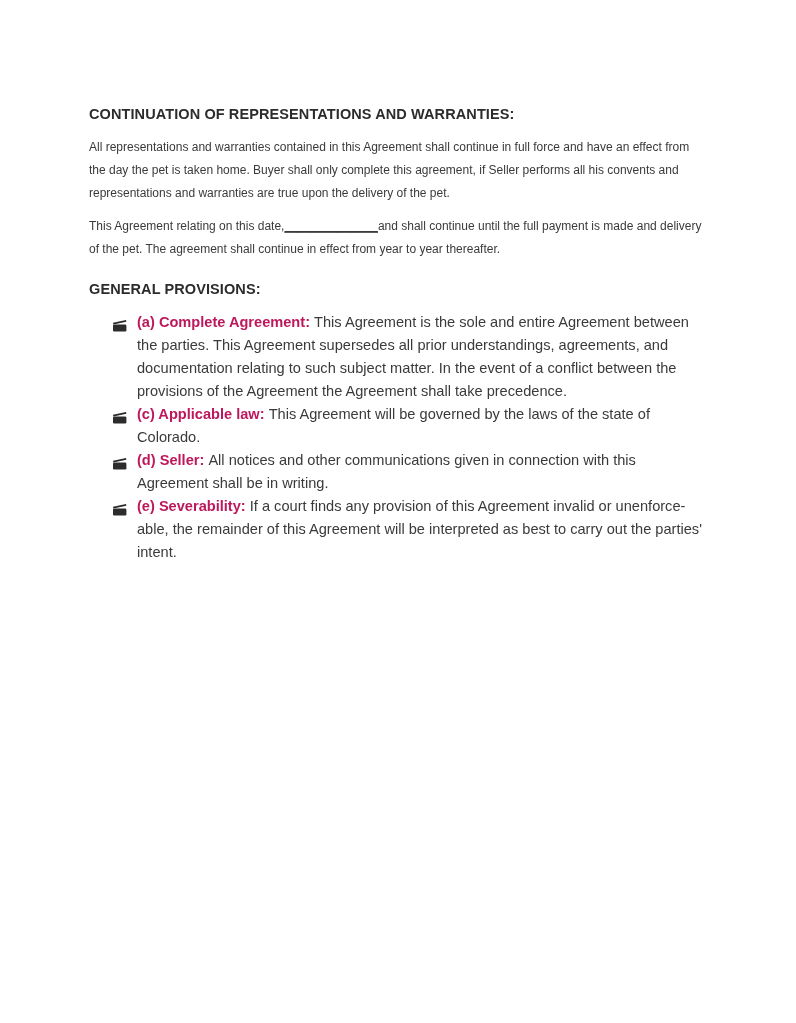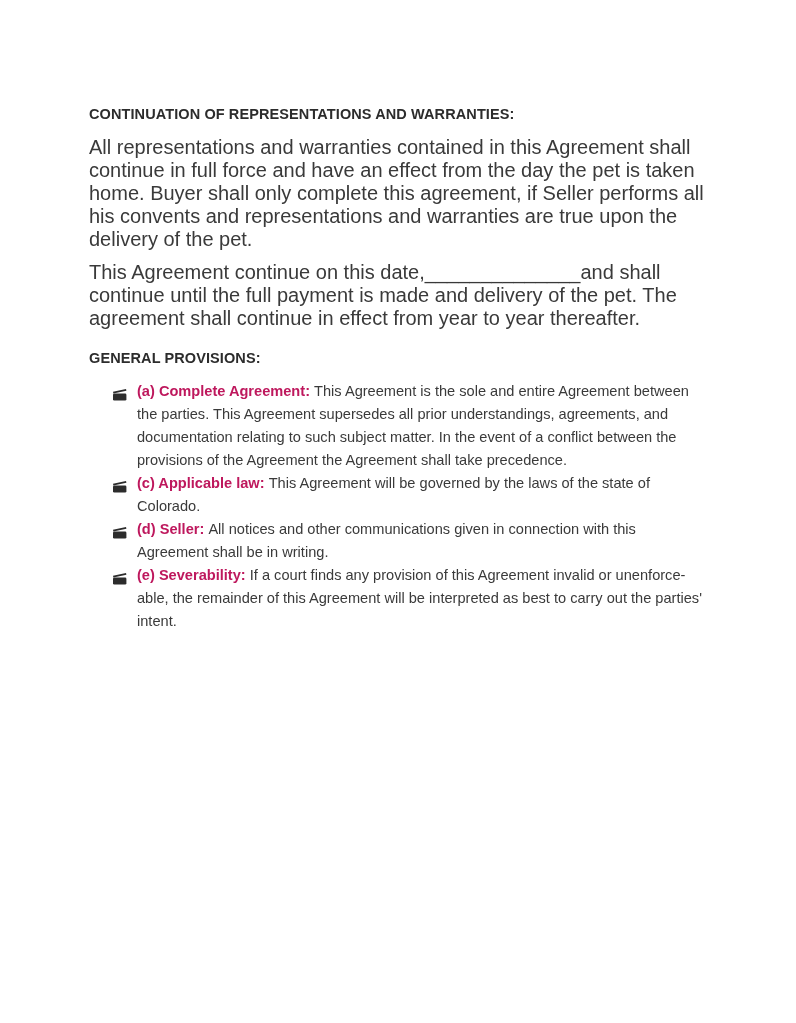--- a/index.html
+++ b/index.html
@@ -20,27 +20,27 @@
   }
   .section-heading {
     font-size: 14.5px;
     font-weight: 700;
     color: #2c2c2c;
     line-height: 23px;
     margin: 0;
     letter-spacing: 0.1px;
   }
   .para {
-    font-size: 20px;
+    font-size: 12px;
     line-height: 23px;
     margin: 10px 0 0 0;
   }
   .gap-lg { margin-top: 48px; }
   .gap-md { margin-top: 17px; }
-  .date-blank { letter-spacing: 0; }
+  .date-blank { letter-spacing: 0; text-decoration: underline; }
   ul.provisions {
     list-style: none;
     margin: 10px 0 0 24px;
     padding: 0;
     font-size: 14.6px;
     line-height: 23px;
   }
   ul.provisions li {
     position: relative;
     padding-left: 24px;
@@ -62,21 +62,21 @@
 </head>
 <body>
 
 <div class="page">
 
   <h2 class="section-heading">CONTINUATION OF REPRESENTATIONS AND WARRANTIES:</h2>
 
   <p class="para">All representations and warranties contained in this Agreement shall continue in full force and have an effect from the day the pet is taken home. Buyer shall only complete this agreement, if Seller performs all his convents and representations and warranties are true upon the delivery of the pet.</p>
 
 
-  <p class="para"><span>This Agreement continue on this date,</span><span class="date-blank">______________</span><span>and shall continue until the full payment is made and delivery of the pet. The agreement shall continue in effect from year to year thereafter.</span></p>
+  <p class="para"><span>This Agreement relating on this date,</span><span class="date-blank">______________</span><span>and shall continue until the full payment is made and delivery of the pet. The agreement shall continue in effect from year to year thereafter.</span></p>
 
   <h2 class="section-heading gap-md">GENERAL PROVISIONS:</h2>
 
   <ul class="provisions">
 
     <li>
       <span class="bullet">
         <svg width="14" height="12" viewBox="0 0 14 12">
             <polygon points="0,2.8 13,0 13.4,1.8 0.4,4.6" fill="#2c2c2c"></polygon>
             <rect x="0" y="4.4" width="13.4" height="7.2" rx="1.3" fill="#2c2c2c"></rect>

